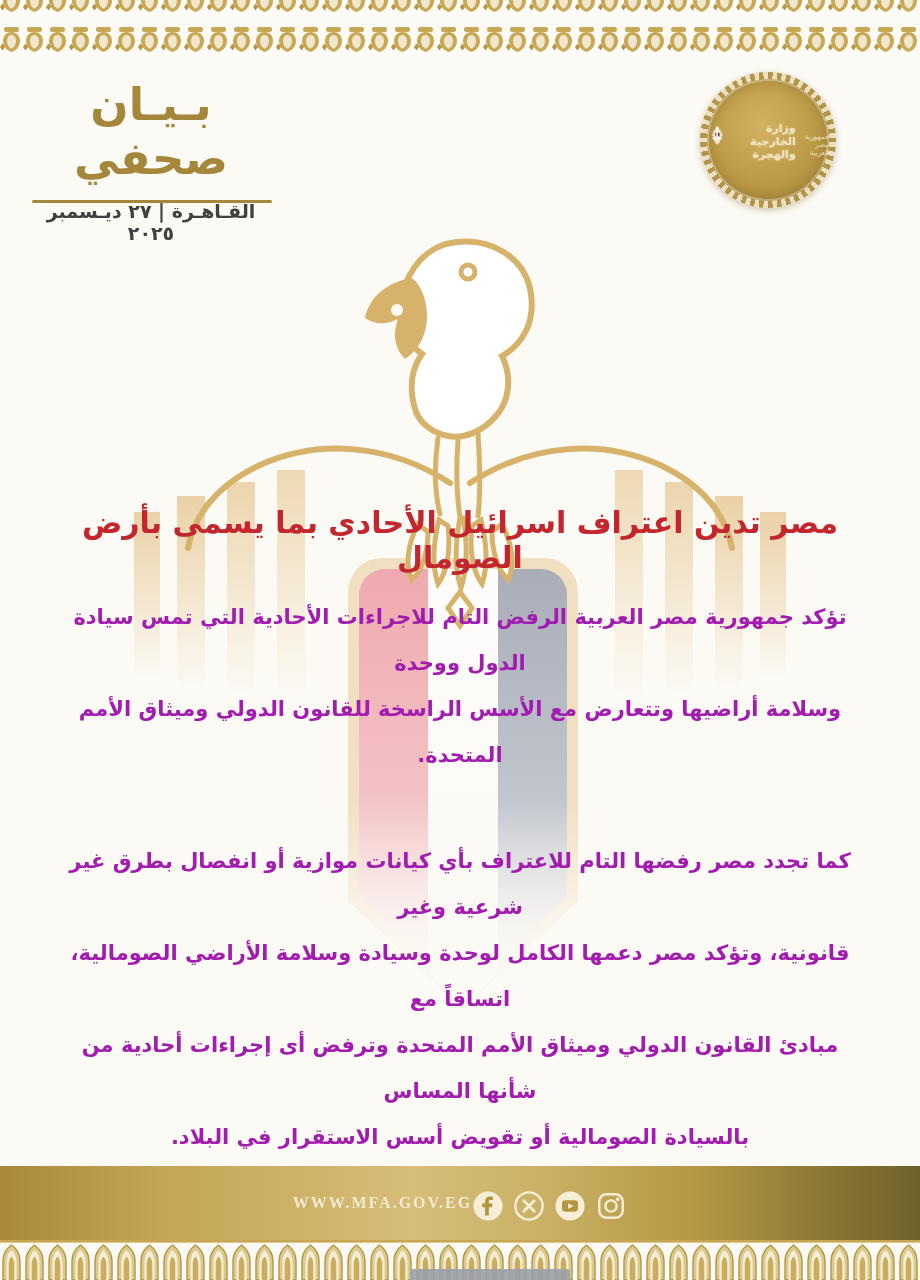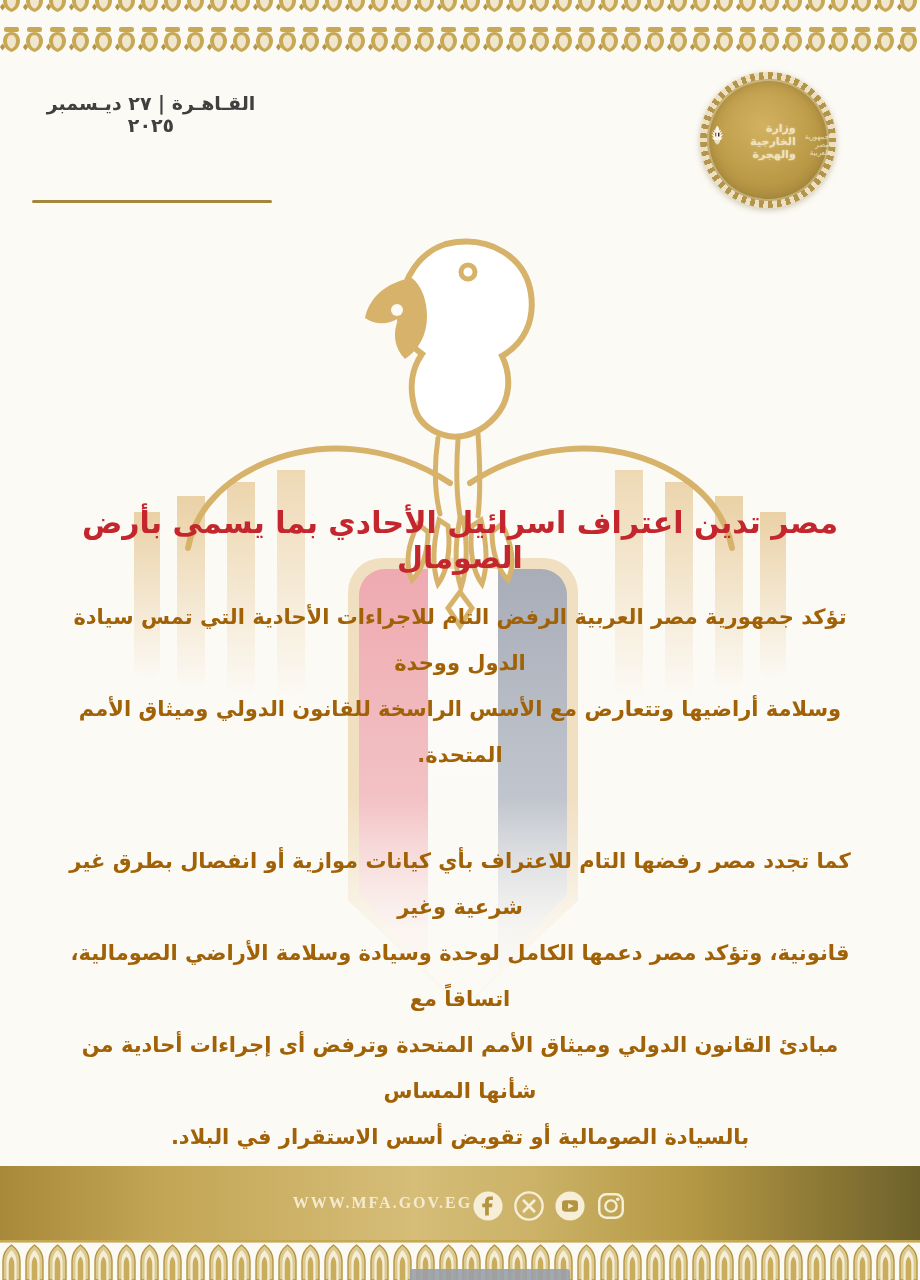--- a/index.html
+++ b/index.html
@@ -51,21 +51,21 @@
   .shield-gray  { width:33.3%; background:linear-gradient(180deg,#a9adb8 0%,#c2c6ce 55%,#e4e6ea 100%); }
   .shield-fade  { position:absolute; left:-20px; right:-20px; bottom:-10px; height:220px;
             background:linear-gradient(180deg, rgba(252,250,245,0) 0%, rgba(252,250,245,.85) 60%, #fcfaf5 95%); }
   .wm-svg { position:absolute; left:150px; top:228px; }
 
   
   main { position:absolute; inset:0; z-index:2; }
   .headline { position:absolute; top:505px; left:50px; right:50px; text-align:center;
               direction:rtl; color:#c4262d; font-size:30px; font-weight:bold; }
   .para { position:absolute; left:58px; right:58px; direction:rtl; text-align:center;
-          white-space:pre-line; color:#a16207; font-size:21px; font-weight:bold; line-height:46px; }
+          white-space:pre-line; color:#a21caf; font-size:21px; font-weight:bold; line-height:46px; }
   .para-1 { top:594px; }
   .para-2 { top:698px; }
   .para-3 { top:838px; }
 
   
   .gold-bar { position:absolute; left:0; right:0; top:1166px; height:74px; z-index:3;
       background:linear-gradient(90deg,#a8893a 0%,#c3a656 18%,#d6bd78 45%,#cbb267 58%,#b59844 75%,#6e612b 100%);
       display:flex; align-items:center; justify-content:center; }
   .website { color:#f3ead0; font-family:"Liberation Serif", serif; font-size:16px;
              letter-spacing:2px; font-weight:bold; }
@@ -559,20 +559,21 @@
     </svg>
       <svg width="23" height="26" viewBox="0 0 23 26">
       <rect x="4" y="1" width="15" height="5" rx="2" fill="#c7a854"></rect>
       <path d="M11.5,6 C6,6 3,10.5 3,15 C3,20 6.5,24.5 11.5,26 C16.5,24.5 20,20 20,15 C20,10.5 17,6 11.5,6 Z" fill="#c7a854"></path>
       <path d="M11.5,9 C8.5,9 7,12 7,15 C7,18.5 8.7,21.5 11.5,22.8 C14.3,21.5 16,18.5 16,15 C16,12 14.5,9 11.5,9 Z" fill="#efe6cd"></path>
       <path d="M0,21 L2.5,17.5 L5,21 L2.5,24.5 Z" fill="#b59544"></path>
     </svg>
   </div>
 
   <div class="title-block">
+    <div class="statement-title">بـيـان صحفي</div>
     <div class="dateline">القـاهـرة | ٢٧ ديـسمبر ٢٠٢٥</div>
   </div>
   <div class="title-rule"></div>
 
   <div class="seal">
     <div class="seal-inner">
       <svg class="seal-eagle" width="38" height="46" viewBox="0 0 38 46">
         <path d="M19,2 C16,5 15,8 15.5,11 L12,9 L14.5,15 L9,13 L13.5,19 L8,18 L13,24 L9,24 L14,30 L24,30 L29,24 L25,24 L30,18 L24.5,19 L29,13 L23.5,15 L26,9 L22.5,11 C23,8 22,5 19,2 Z" fill="#fdf8ec"></path>
         <rect x="14" y="14" width="10" height="12" rx="1.5" fill="#fdf8ec"></rect>
         <rect x="15" y="15" width="2.6" height="7" fill="#c0392b"></rect>

